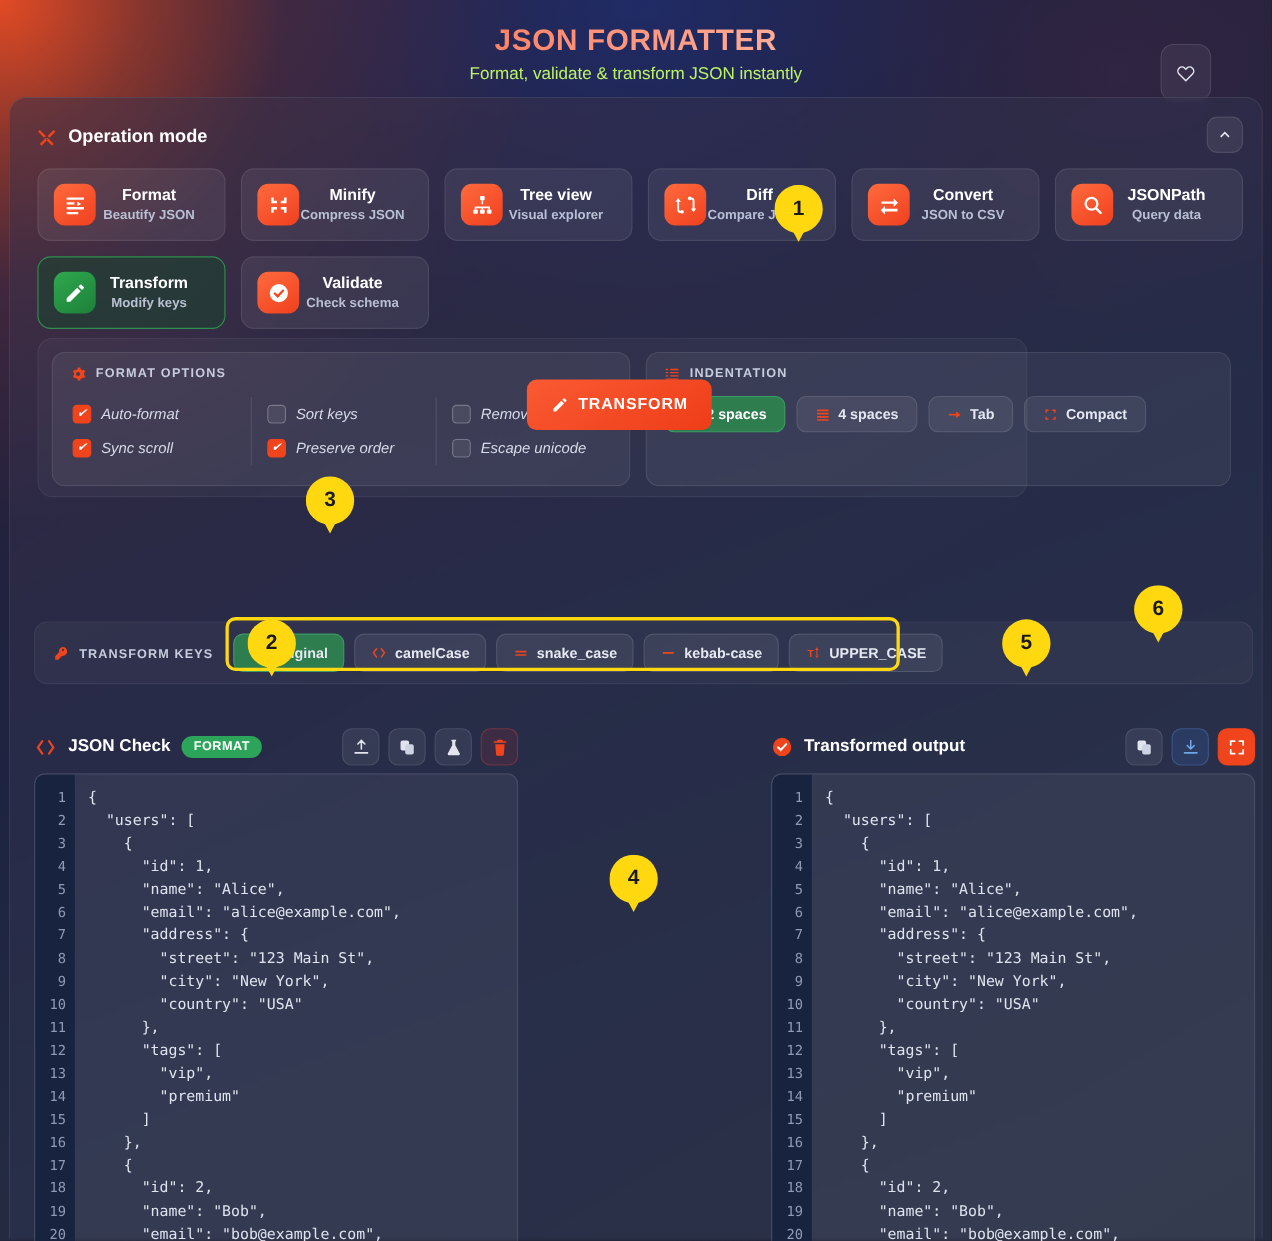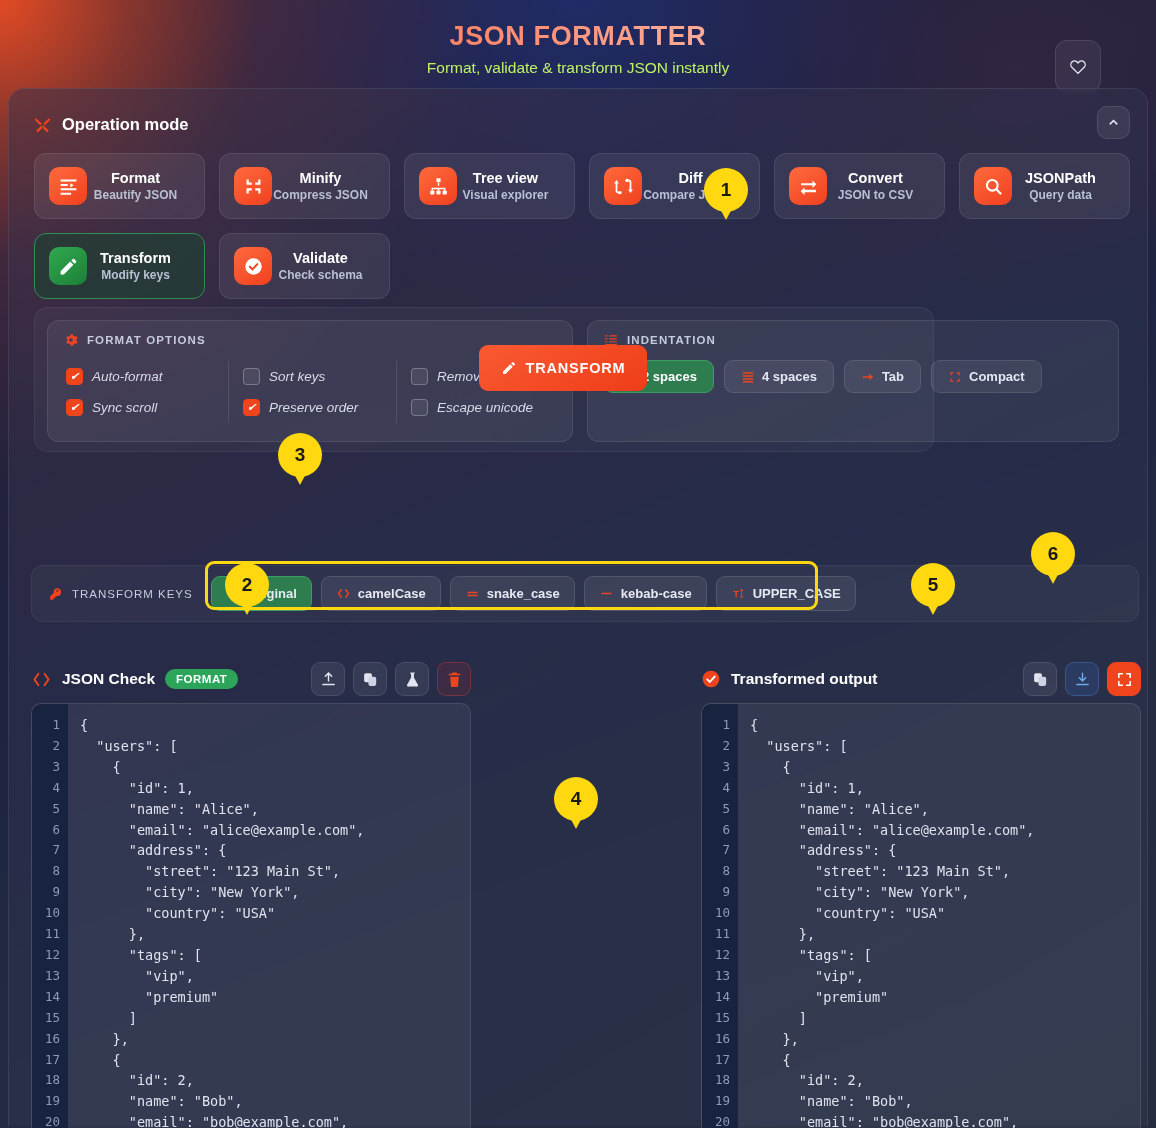--- a/index.html
+++ b/index.html
@@ -105,21 +105,21 @@
   .ind-btns { display: flex; gap: 10px; padding: 13px 0 0 16px; }
   .ind-btn { height: 33px; border-radius: 9px; padding: 0 16px; display: flex; align-items: center; gap: 7px;
     font-size: 13px; font-weight: bold; color: #e3e7f2;
     background: rgba(255,255,255,0.07); border: 1px solid rgba(255,255,255,0.10); }
   .ind-btn.active { background: #2e7d4f; border-color: #3d9c63; color: #fff; }
 
   
   .tk-wrap { position: absolute; left: 22px; top: 476px; width: 1108px; height: 57px;
     border-radius: 12px; background: rgba(255,255,255,0.035); border: 1px solid rgba(255,255,255,0.06);
     display: flex; align-items: center; padding-left: 17px; }
-  .tk-label { display: flex; align-items: center; gap: 9px; font-size: 11.5px; font-weight: normal;
+  .tk-label { display: flex; align-items: flex-end; gap: 9px; font-size: 11.5px; font-weight: bold;
     letter-spacing: 1px; color: #c6ccdd; white-space: nowrap; }
   .tk-hl { position: absolute; left: 173px; top: -5px; width: 613px; height: 49px;
     border: 3px solid #ffd80f; border-radius: 9px; }
   .tk-btns { display: flex; gap: 9px; margin-left: 18px; }
   .tk-btn { height: 35px; border-radius: 9px; padding: 0 14px; display: flex; align-items: center; gap: 7px;
     font-size: 13px; font-weight: bold; color: #e6e9f2;
     background: rgba(255,255,255,0.07); border: 1px solid rgba(255,255,255,0.11); white-space: nowrap; }
   .tk-btn.active { background: #2e7d4f; border-color: #3d9c63; }
 
   

